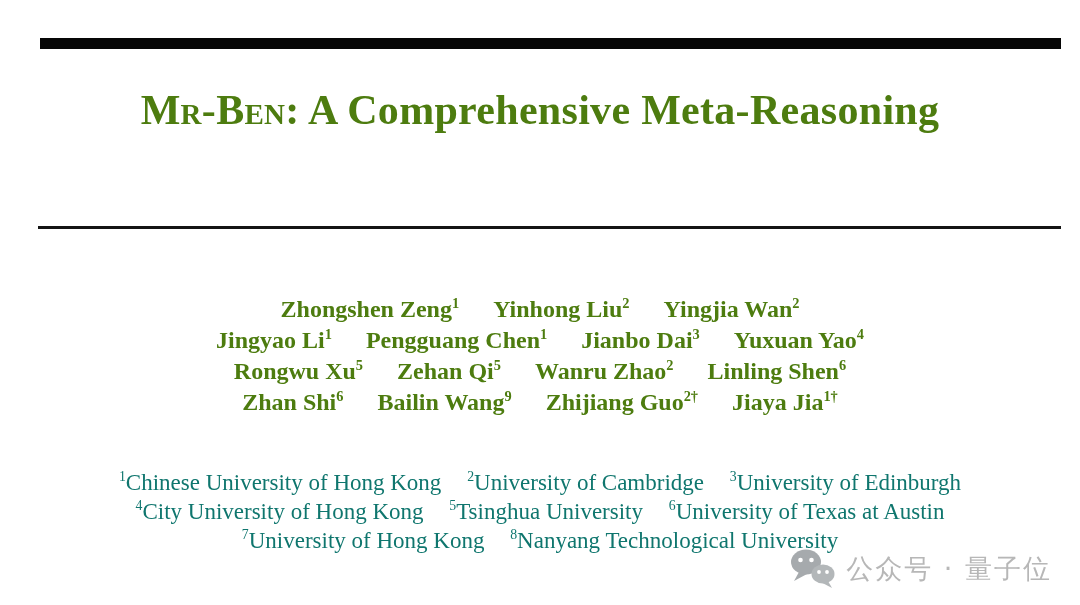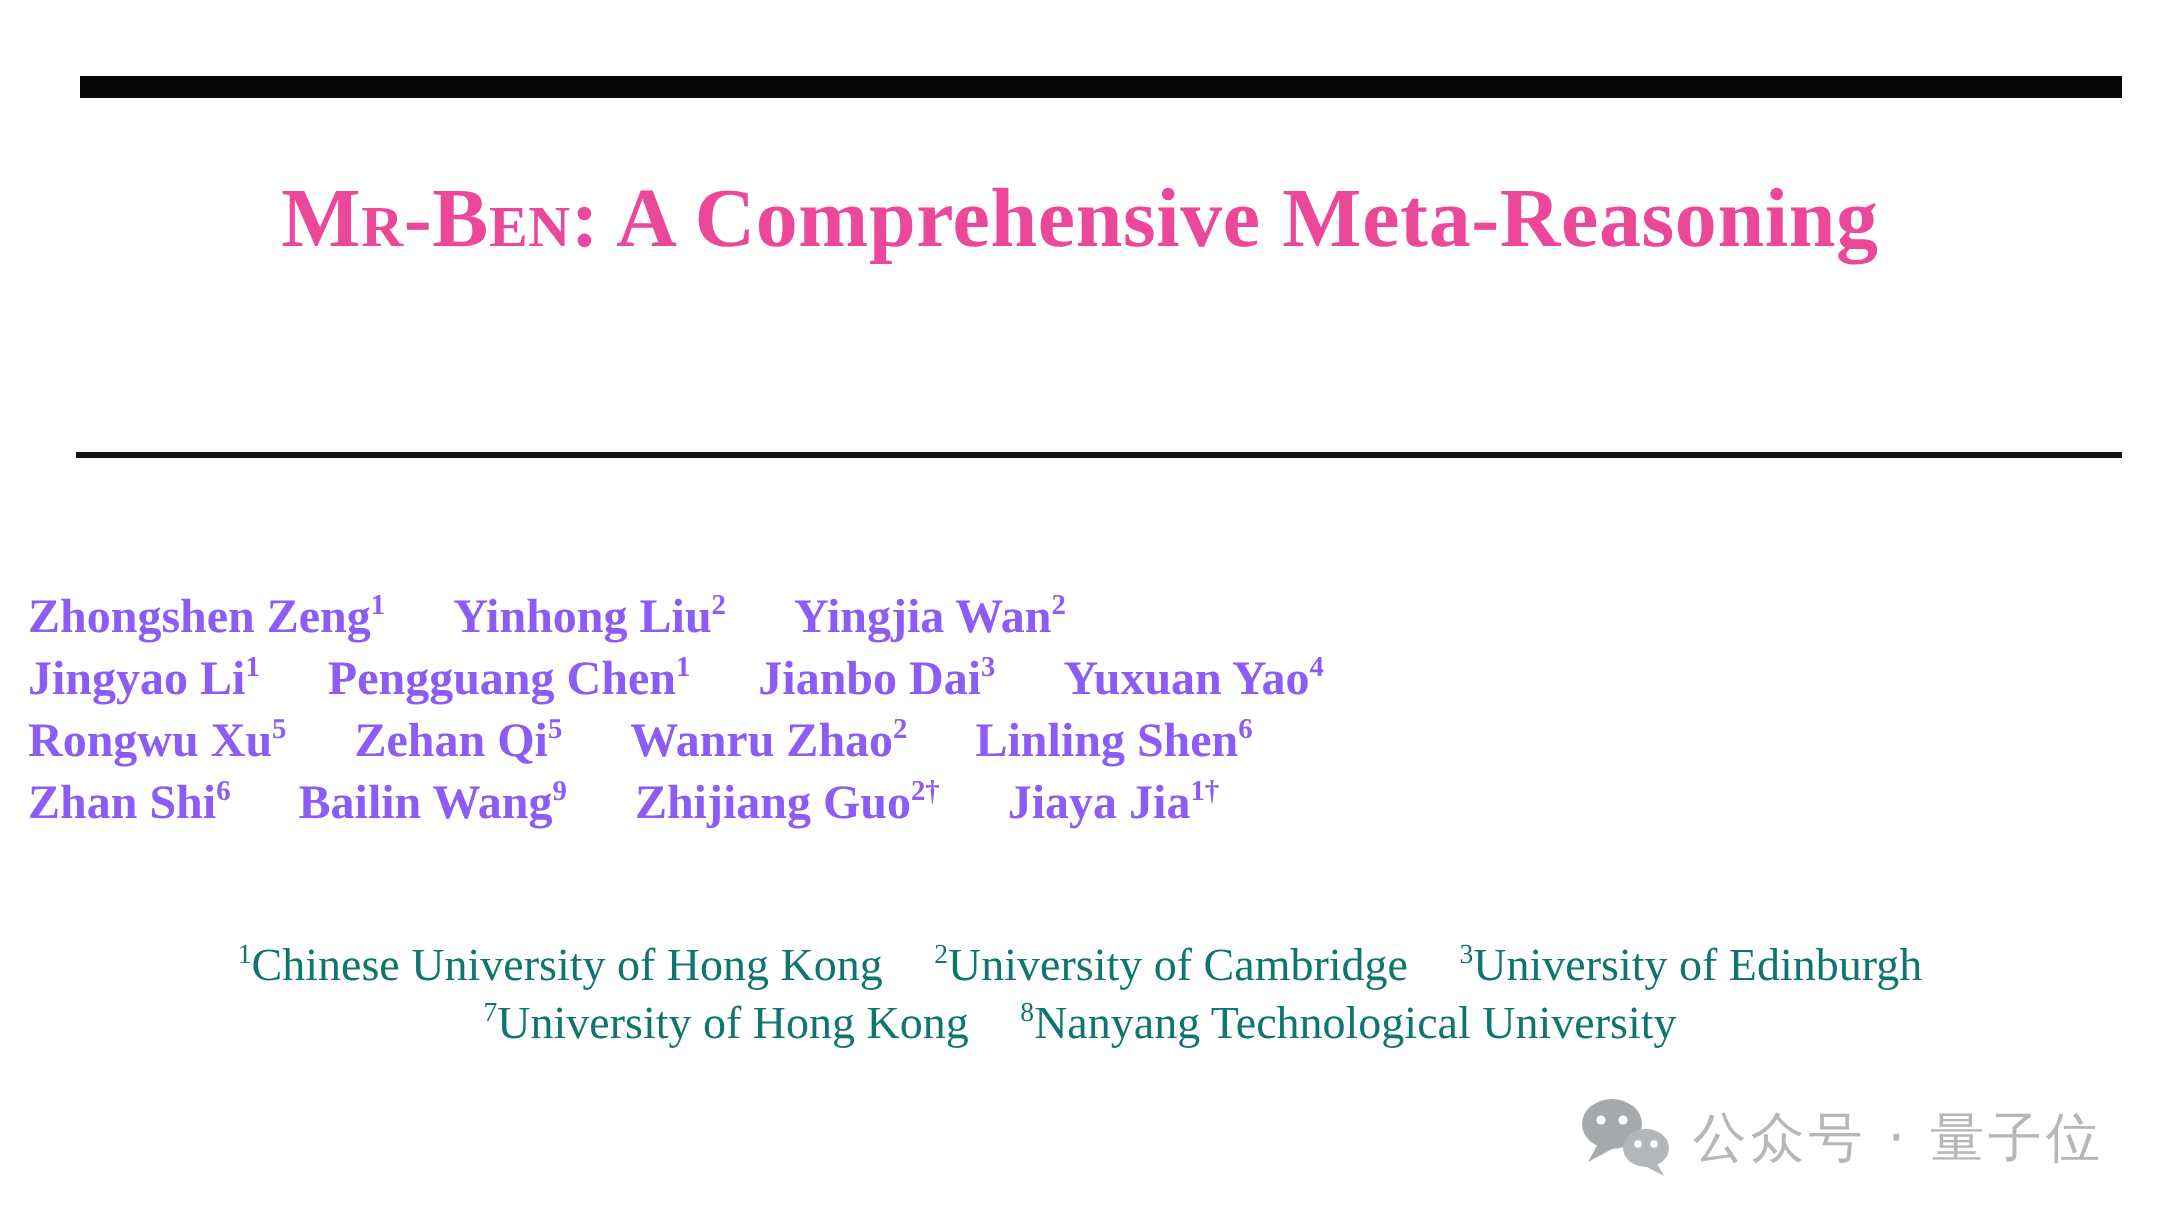--- a/index.html
+++ b/index.html
@@ -21,30 +21,30 @@
     width: 1023px; height: 3px; background: #141414;
   }
 
   .title {
     position: absolute; left: 0; right: 0; top: 85px;
     text-align: center;
     font-weight: bold;
     font-size: 42px;
     line-height: 51px;
     letter-spacing: 0.3px;
-    color: #ec4899;
+    color: #4d7c0f;
   }
   .title .sc { font-variant: small-caps; }
 
   .authors {
     position: absolute; left: 0; right: 0; top: 288px;
-    text-align: left;
+    text-align: center;
     font-weight: bold;
     font-size: 24px;
-    color: #8b5cf6;
+    color: #4d7c0f;
   }
   .author-row { height: 31px; line-height: 31px; white-space: nowrap; }
   .author { margin: 0 14px; white-space: nowrap; }
   .author sup { font-size: 0.60em; font-weight: bold; }
 
   .affils {
     position: absolute; left: 0; right: 0; top: 462px;
     text-align: center;
     font-size: 23px;
     color: #0f766e;
@@ -103,20 +103,25 @@
     </div>
   </div>
 
   <div class="affils">
     <div class="affil-row">
       <span class="affil"><sup>1</sup><span>Chinese University of Hong Kong</span></span>
       <span class="affil"><sup>2</sup><span>University of Cambridge</span></span>
       <span class="affil"><sup>3</sup><span>University of Edinburgh</span></span>
     </div>
     <div class="affil-row">
+      <span class="affil"><sup>4</sup><span>City University of Hong Kong</span></span>
+      <span class="affil"><sup>5</sup><span>Tsinghua University</span></span>
+      <span class="affil"><sup>6</sup><span>University of Texas at Austin</span></span>
+    </div>
+    <div class="affil-row">
       <span class="affil"><sup>7</sup><span>University of Hong Kong</span></span>
       <span class="affil"><sup>8</sup><span>Nanyang Technological University</span></span>
     </div>
   </div>
 
   <div class="watermark">
     <span>
       <svg width="46" height="42" viewBox="0 0 46 42" xmlns="http://www.w3.org/2000/svg">
         <ellipse cx="16" cy="14" rx="15" ry="12.5" fill="#a6aaad"></ellipse>
         <path d="M9 24 L4 33 L17 26 Z" fill="#a6aaad"></path>

